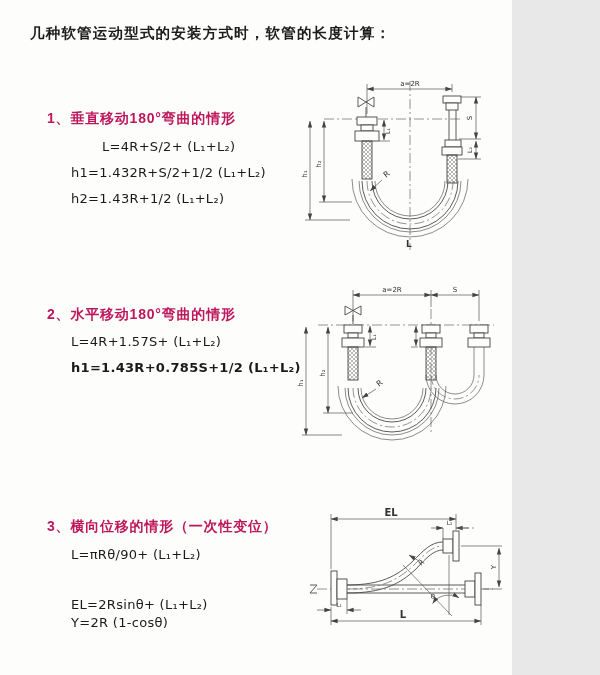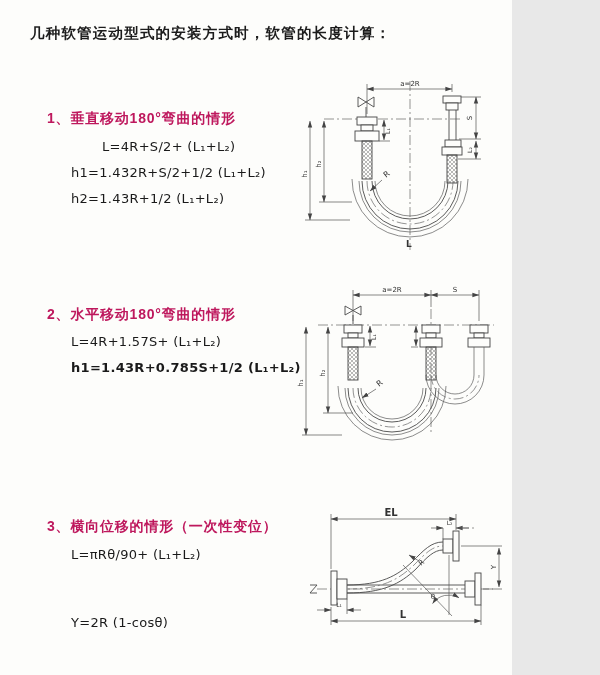--- a/index.html
+++ b/index.html
@@ -29,20 +29,21 @@
   <div class="abs formula" style="left:71px;top:165px;">h1=1.432R+S/2+1/2 (L₁+L₂)</div>
   <div class="abs formula" style="left:71px;top:191px;">h2=1.43R+1/2 (L₁+L₂)</div>
 
   <div class="abs sec-heading" style="left:47px;top:306px;">2、水平移动180°弯曲的情形</div>
   <div class="abs formula" style="left:71px;top:334px;">L=4R+1.57S+ (L₁+L₂)</div>
   <div class="abs formula" style="left:71px;top:360px;font-weight:bold;">h1=1.43R+0.785S+1/2 (L₁+L₂)</div>
 
   <div class="abs sec-heading" style="left:47px;top:518px;">3、横向位移的情形（一次性变位）</div>
   <div class="abs formula" style="left:71px;top:547px;text-align:right;">L=πRθ/90+ (L₁+L₂)</div>
   <div class="abs formula" style="left:71px;top:591px;margin-top:24px;">Y=2R (1-cosθ)</div>
+  <div class="abs formula" style="left:71px;top:597px;">EL=2Rsinθ+ (L₁+L₂)</div>
 
   <svg style="left:300px;top:76px;" width="290" height="184" viewBox="0 0 290 184">
     <defs>
       <marker id="d1a" markerWidth="8" markerHeight="6" refX="6.6" refY="3" orient="auto-start-reverse" markerUnits="userSpaceOnUse">
         <path d="M0,0.8 L6.8,3 L0,5.2 Z" fill="#444"></path>
       </marker>
       <pattern id="d1h" width="4" height="4" patternUnits="userSpaceOnUse">
         <path d="M0,4 L4,0 M0,0 L4,4" stroke="#8a8a8a" stroke-width="0.6"></path>
       </pattern>
     </defs>

